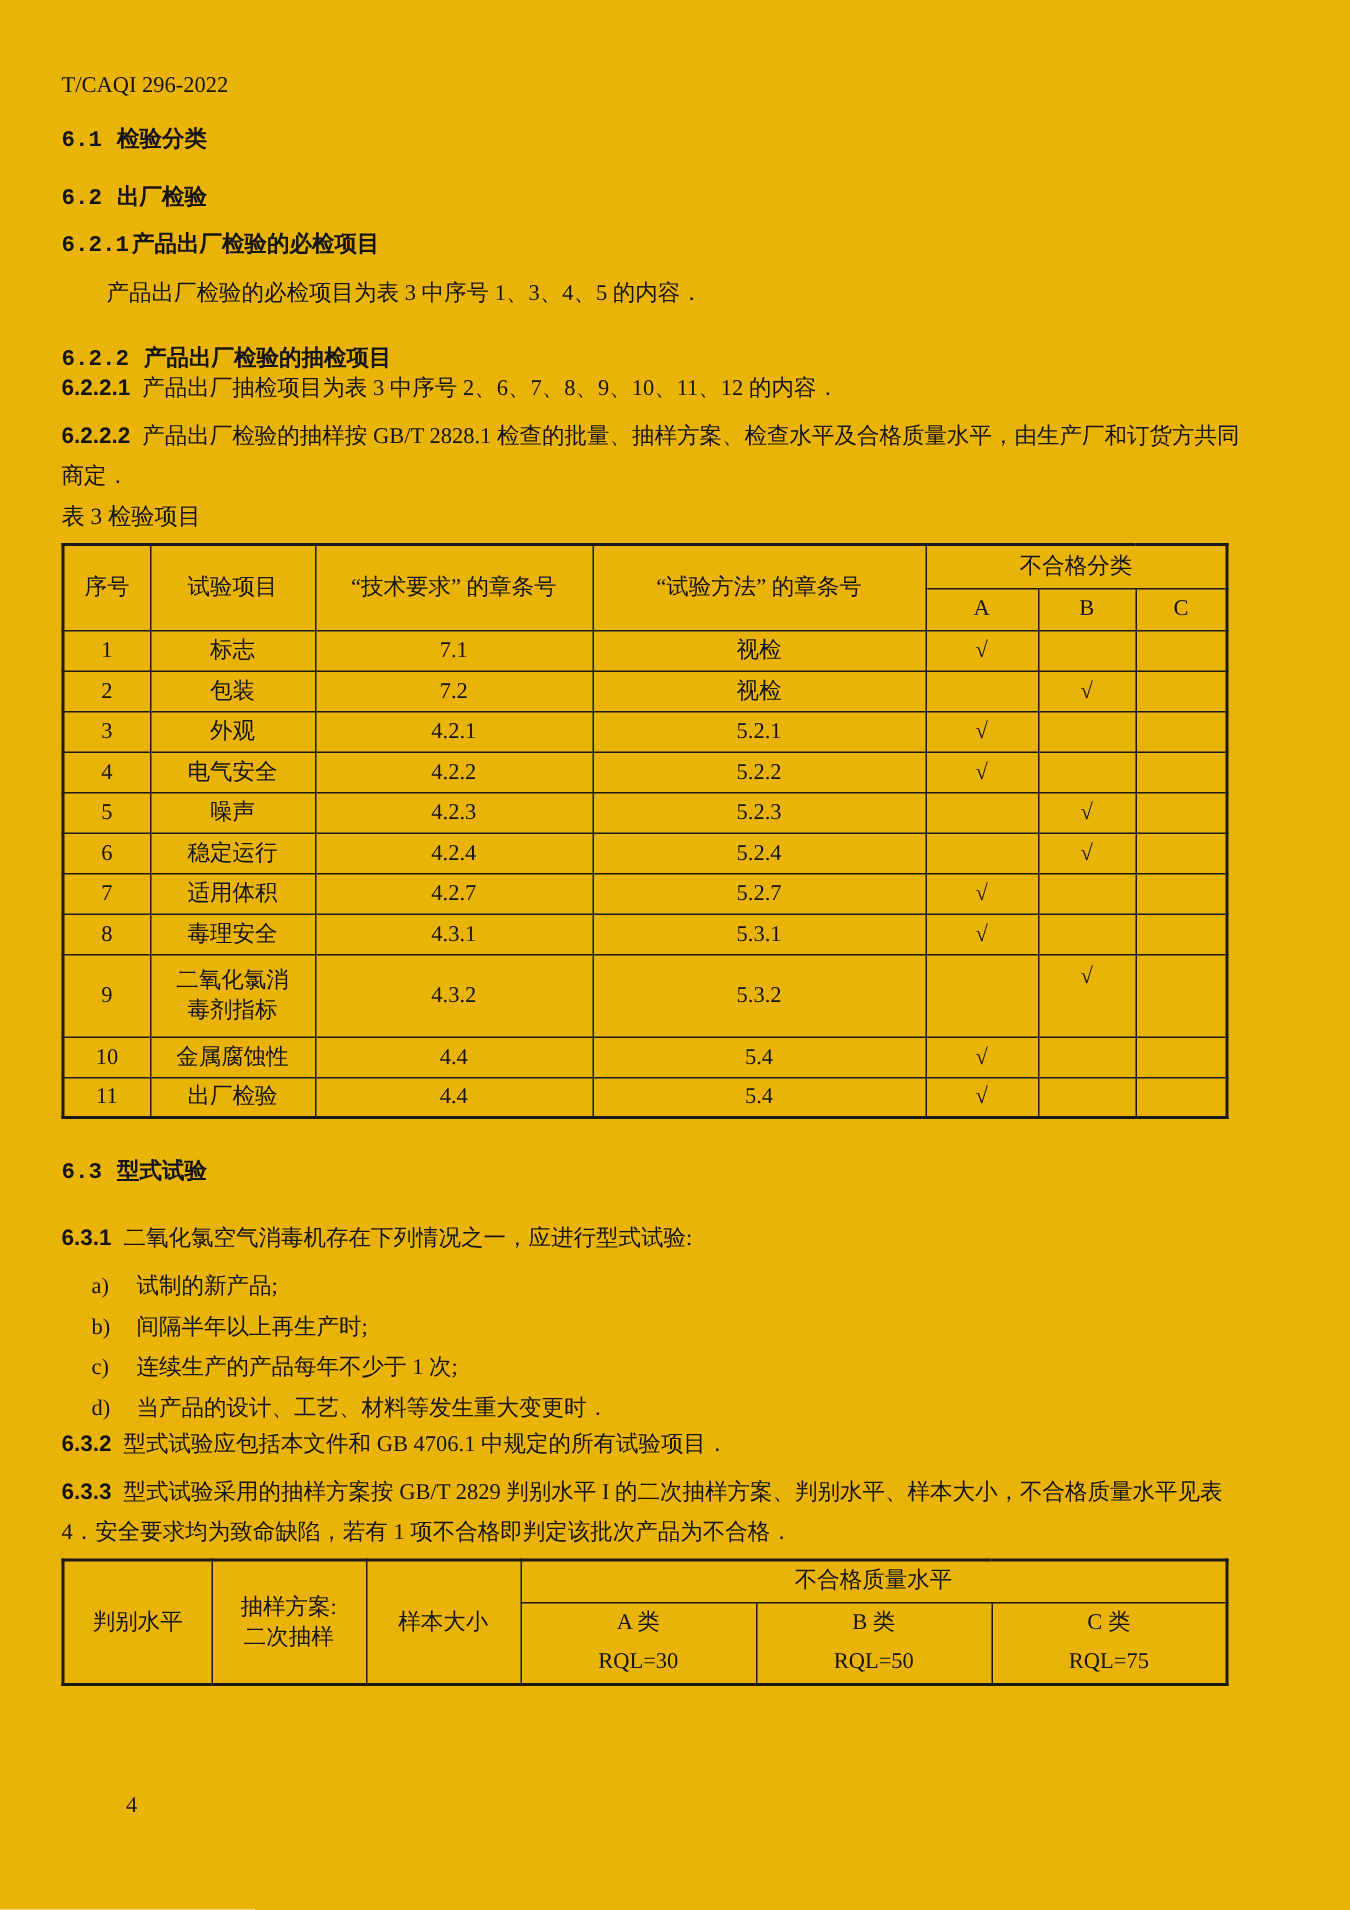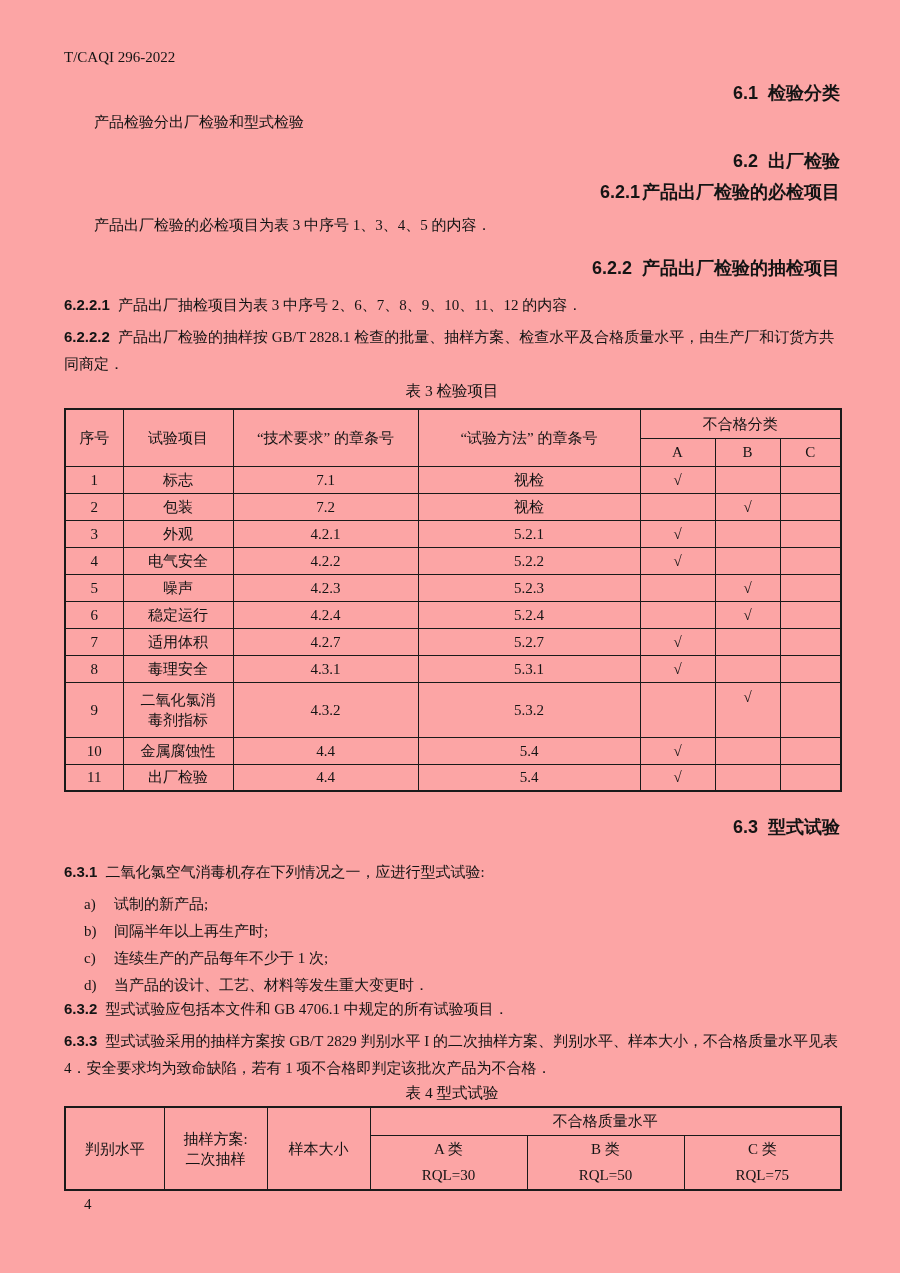--- a/index.html
+++ b/index.html
@@ -1,68 +1,67 @@
 <!DOCTYPE html>
 <html lang="zh"><head>
 <meta charset="utf-8">
 <style>
   html,body { margin:0; padding:0; background:#ffffff; }
   .page {
     position:relative;
     width:900px; height:1273px;
-    background:#fca5a5;
+    background:#eab308;
     box-sizing:border-box;
-    padding:48px 60px 0 64px;
+    padding:48px 60px 0 41px;
     font-family:"Liberation Serif","DejaVu Serif",serif;
     font-size:15px;
     color:#141414;
     overflow:hidden;
   }
   .doc-number { font-size:15px; line-height:19px; }
 
   .sec-heading {
-    font-family:Liberation Sans, sans-serif;
+    font-family:Liberation Mono, monospace;
     font-weight:bold;
-    font-size:18px;
+    font-size:15px;
     line-height:19px;
     margin:0;
-    text-align:right;
   }
   .sec-heading .num { margin-right:10px; }
   .sec-heading .num.tight { margin-right:2px; }
 
   .para { line-height:20px; margin:0; }
   .para .pnum {
     font-family:"Liberation Sans","DejaVu Sans",sans-serif;
     font-weight:bold;
     margin-right:8px;
   }
   .indent { margin-left:30px; }
   .wrap2 { line-height:27px; }
 
   .h61   { margin-top:17px; }
   .p61   { margin-top:9px; }
   .h62   { margin-top:20px; }
   .h621  { margin-top:12px; }
   .p621  { margin-top:13px; }
   .h622  { margin-top:24px; }
-  .p6221 { margin-top:17px; }
+  .p6221 { }
   .p6222 { margin-top:8px; }
   .cap3  { margin-top:3px; }
   .tbl3  { margin-top:7px; }
   .h63   { margin-top:26px; }
   .p631  { margin-top:25px; }
   .list  { margin-top:9px; margin-left:20px; line-height:27px; }
   .list .lbl { display:inline-block; width:30px; }
   .p632  { margin-top:0; }
   .p633  { margin-top:8px; }
   .cap4  { margin-top:1px; }
   .tbl4  { margin-top:3px; }
 
-  .tcaption { text-align:center; font-size:15.5px; line-height:20px; }
+  .tcaption { text-align:left; font-size:15.5px; line-height:20px; }
 
   table.std {
     border-collapse:collapse;
     table-layout:fixed;
     width:776px;
     border:2px solid #1a1a1a;
   }
   table.std th, table.std td {
     border:1px solid #1a1a1a;
     font-weight:normal;
@@ -94,21 +93,20 @@
 </head>
 <body>
 
 <div class="page">
 
   <div class="doc-number">T/CAQI 296-2022</div>
 
   <h2 class="sec-heading h61">
     <span class="num">6.1</span><span>检验分类</span>
   </h2>
-  <p class="para indent p61">产品检验分出厂检验和型式检验</p>
 
   <h2 class="sec-heading h62">
     <span class="num">6.2</span><span>出厂检验</span>
   </h2>
 
   <h2 class="sec-heading h621">
     <span class="num tight">6.2.1</span><span>产品出厂检验的必检项目</span>
   </h2>
   <p class="para indent p621">产品出厂检验的必检项目为表 3 中序号 1、3、4、5 的内容．</p>
 
@@ -277,21 +275,20 @@
   </div>
 
   <p class="para p632">
     <span class="pnum">6.3.2</span><span>型式试验应包括本文件和 GB 4706.1 中规定的所有试验项目．</span>
   </p>
 
   <p class="para wrap2 p633">
     <span class="pnum">6.3.3</span><span>型式试验采用的抽样方案按 GB/T 2829 判别水平 I 的二次抽样方案、判别水平、样本大小，不合格质量水平见表 4．安全要求均为致命缺陷，若有 1 项不合格即判定该批次产品为不合格．</span>
   </p>
 
-  <div class="tcaption cap4">表 4  型式试验</div>
 
   <table class="std tbl4">
     <colgroup>
       <col style="width:99px">
         <col style="width:103px">
         <col style="width:103px">
         <col style="width:157px">
         <col style="width:157px">
         <col style="width:157px">
     </colgroup>

